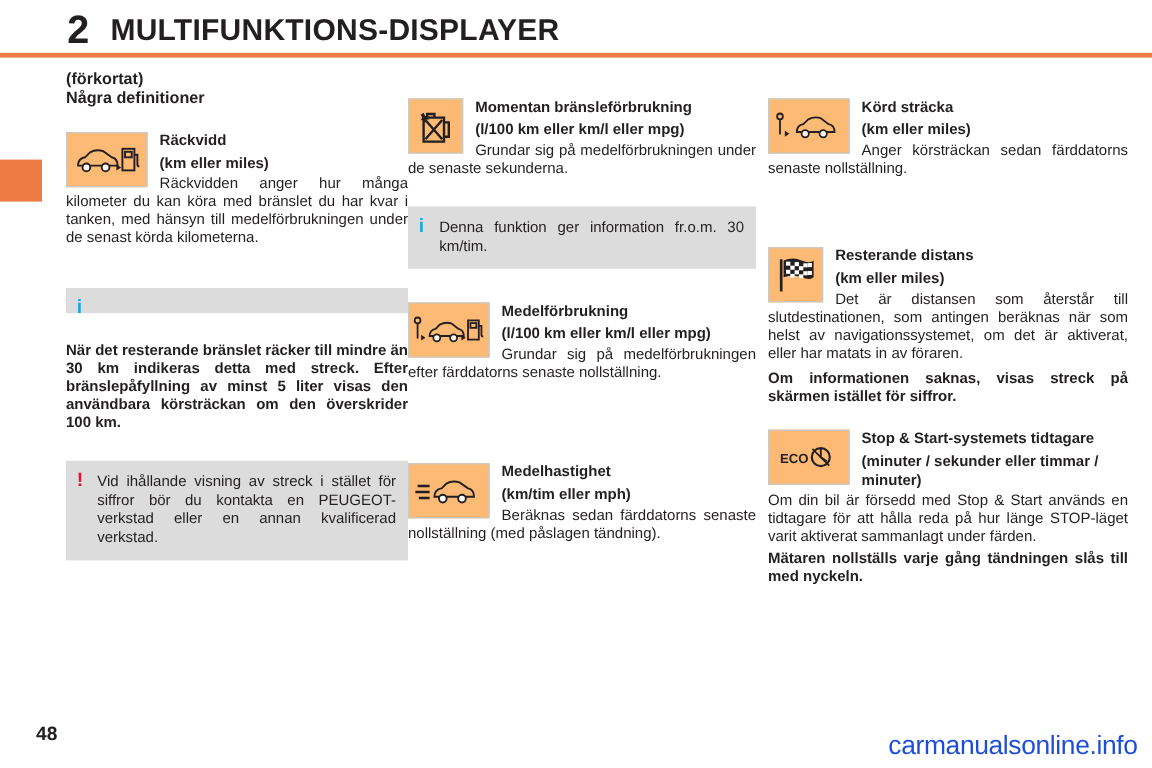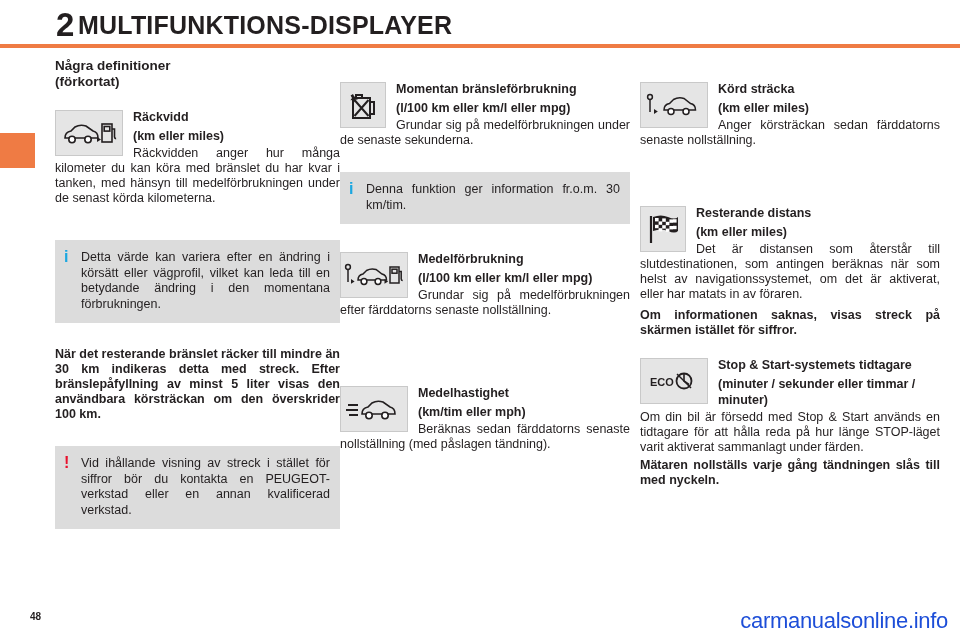--- a/index.html
+++ b/index.html
@@ -24,21 +24,21 @@
   .chapter-num {
     position: absolute;
     left: 56px; top: 6px;
     font-size: 33px;
     font-weight: bold;
     color: #231f20;
     letter-spacing: -1px;
   }
   .chapter-title {
     position: absolute;
-    left: 78px; top: 11px;
+    left: 92px; top: 11px;
     font-size: 25px;
     font-weight: bold;
     color: #231f20;
     letter-spacing: 0.2px;
     white-space: nowrap;
   }
   .header-rule {
     position: absolute;
     left: 0; top: 44px;
     width: 960px; height: 4px;
@@ -64,21 +64,21 @@
     font-size: 13.5px;
     font-weight: bold;
     color: #231f20;
     line-height: 16px;
   }
 
   
   .block { position: relative; }
   .icon-box {
     width: 68px; height: 46px;
-    background: #e5e5e5;
+    background: #fdba74;
     border: 1px solid #c9c9c9;
     display: inline-flex;
     align-items: center;
     justify-content: center;
     float: left;
     margin: 0 10px 2px 0;
   }
   .icon-box.small { width: 46px; height: 46px; }
   .icon-box svg { display: block; }
 
@@ -138,21 +138,21 @@
     font-weight: bold;
     line-height: 15px;
     color: #231f20;
     text-align: justify;
   }
 
   
   .page-num {
     position: absolute;
     left: 30px; bottom: 18px;
-    font-size: 10px;
+    font-size: 16px;
     font-weight: bold;
     color: #231f20;
   }
   .watermark {
     position: absolute;
     right: 12px; bottom: 6px;
     font-size: 22px;
     color: #1d4ed8;
     letter-spacing: -0.3px;
   }
@@ -169,22 +169,22 @@
   <div class="header">
     <div class="chapter-num">2</div>
     <div class="chapter-title">MULTIFUNKTIONS-DISPLAYER</div>
     <div class="header-rule"></div>
   </div>
 
   <div class="side-tab"></div>
 
   <div class="col col-1">
 
+    <div class="sec-title">(förkortat)</div>
     <div class="sec-title">Några definitioner</div>
-    <div class="sec-title">(förkortat)</div>
 
     <div class="spacer-20"></div>
 
     <div class="block">
       <span class="icon-box">
         <svg width="56" height="26" viewBox="0 0 56 26">
           <g fill="none" stroke="#231f20" stroke-width="1.6">
             <path d="M4 18 q0-6 6-7 l4-4 q5-3 11-1 l7 5 q5 1 5 7 z"></path>
             <circle cx="11" cy="19.5" r="3.2" fill="#fff"></circle>
             <circle cx="27" cy="19.5" r="3.2" fill="#fff"></circle>
@@ -198,21 +198,20 @@
       <div class="b-title">Räckvidd</div>
       <div class="b-sub">(km eller miles)</div>
       <div class="b-body">Räckvidden anger hur många kilometer du kan köra med bränslet du har kvar i tanken, med hänsyn till medelförbrukningen under de senast körda kilometerna.</div>
       <div class="clearer"></div>
     </div>
 
     <div class="spacer-34"></div>
 
     <div class="note info">
       <span class="mark">i</span>
-      <span>Detta värde kan variera efter en ändring i körsätt eller vägprofil, vilket kan leda till en betydande ändring i den momentana förbrukningen.</span>
     </div>
 
     <div class="spacer-24"></div>
 
     <div class="para-bold">När det resterande bränslet räcker till mindre än 30 km indikeras detta med streck. Efter bränslepåfyllning av minst 5 liter visas den användbara körsträckan om den överskrider 100 km.</div>
 
     <div class="spacer-24"></div>
 
     <div class="note warn">
       <span class="mark">!</span>

